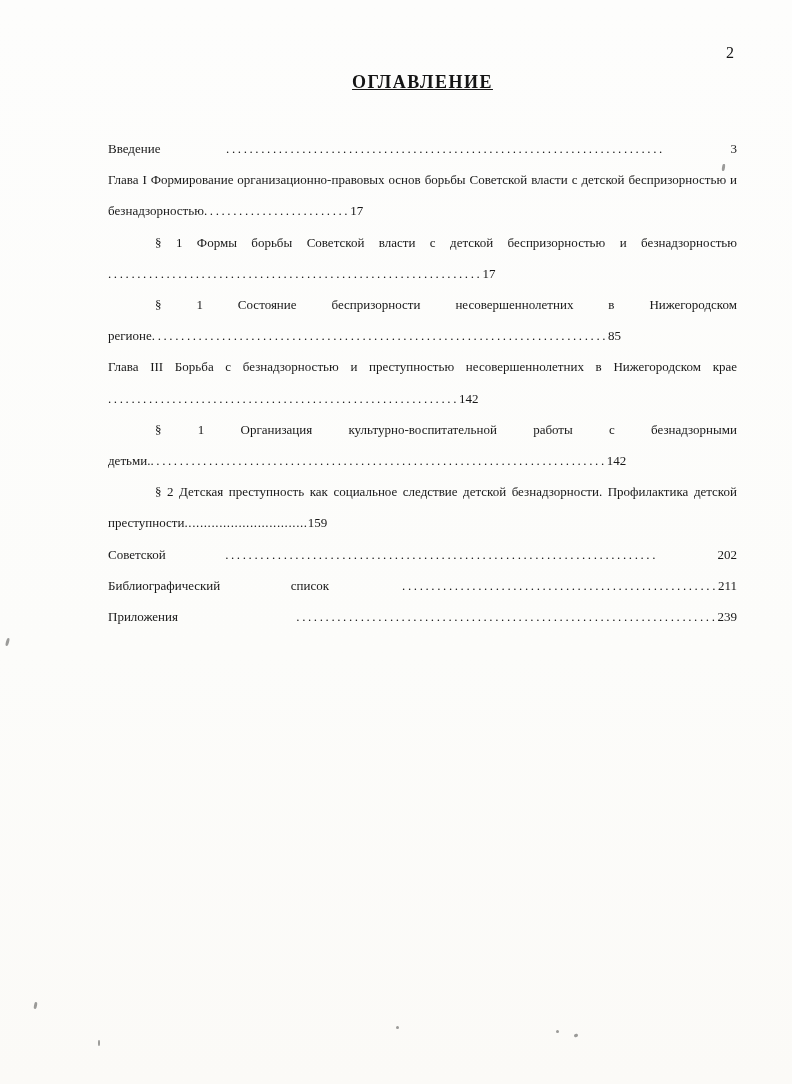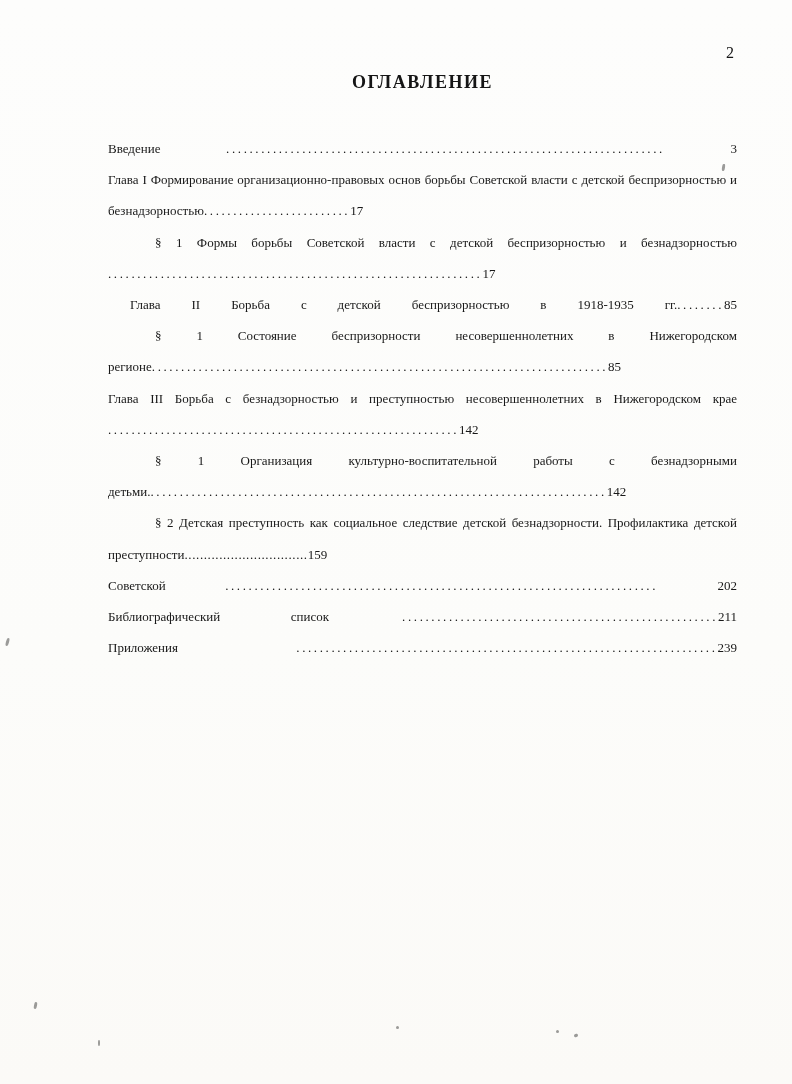--- a/index.html
+++ b/index.html
@@ -25,20 +25,21 @@
     position: absolute;
     left: 108px; top: 72px;
     width: 629px;
   }
   .doc-title {
     margin: 0 0 40px 0;
     font-size: 18px;
     font-weight: 700;
     text-align: center;
     letter-spacing: 1.5px;
+    text-decoration: underline;
   }
   .entry {
     margin: 0;
     font-size: 13px;
     line-height: 31.2px;
     text-align: justify;
     text-align-last: justify;
     -moz-text-align-last: justify;
     color: #181818;
   }
@@ -60,21 +61,20 @@
 
   <div class="page-number">2</div>
 
   <div class="content">
     <h1 class="doc-title">ОГЛАВЛЕНИЕ</h1>
 
     <div>
       <p class="entry"><span>Введение</span><span class="leader"> ........................................................................... </span><span>3</span></p>
       <p class="entry"><span>Глава I Формирование организационно-правовых основ борьбы Советской власти с детской беспризорностью и безнадзорностью</span><span class="leader">.........................</span><span>17</span></p>
       <p class="entry ind"><span>§ 1 Формы борьбы Советской власти с детской беспризорностью и безнадзорностью</span><span class="leader"> ................................................................</span><span>17</span></p>
-      <p class="entry ind-sm"><span>Глава II Борьба с детской беспризорностью в 1918-1935 гг.</span><span class="leader">........</span><span>85</span></p>
       <p class="entry ind"><span>§ 1 Состояние беспризорности несовершеннолетних в Нижегородском регионе</span><span class="leader">..............................................................................</span><span>85</span></p>
       <p class="entry"><span>Глава III Борьба с безнадзорностью и преступностью несовершеннолетних в Нижегородском крае</span><span class="leader"> ............................................................</span><span>142</span></p>
       <p class="entry ind"><span>§ 1 Организация культурно-воспитательной работы с безнадзорными детьми.</span><span class="leader">..............................................................................</span><span>142</span></p>
       <p class="entry ind"><span>§ 2 Детская преступность как социальное следствие детской безнадзорности. Профилактика детской преступности</span><span class="leader fine">................................</span><span>159</span></p>
       <p class="entry"><span>Советской</span><span class="leader"> .......................................................................... </span><span>202</span></p>
       <p class="entry"><span>Библиографический список</span><span class="leader"> ......................................................</span><span>211</span></p>
       <p class="entry"><span>Приложения</span><span class="leader"> ........................................................................</span><span>239</span></p>
     </div>
   </div>
 

